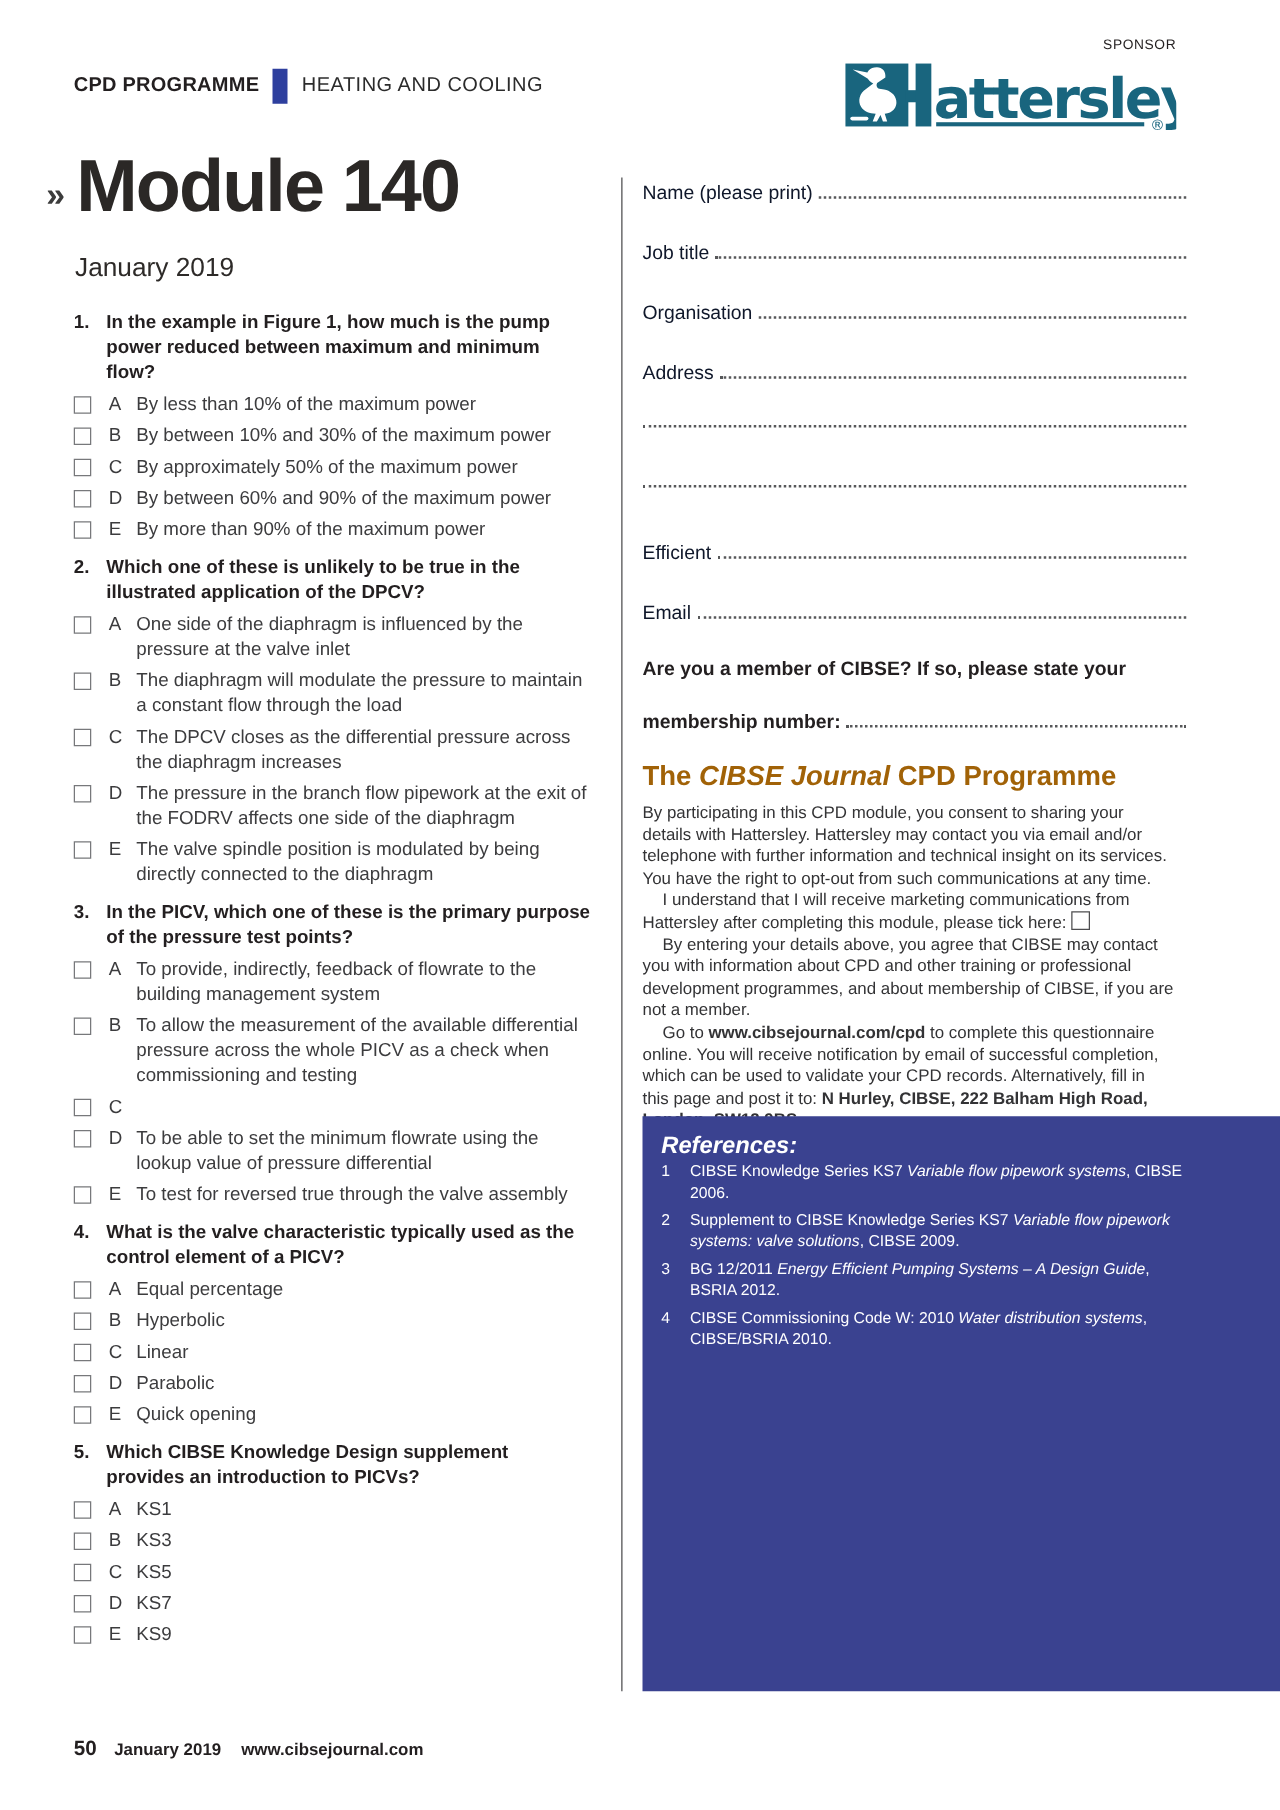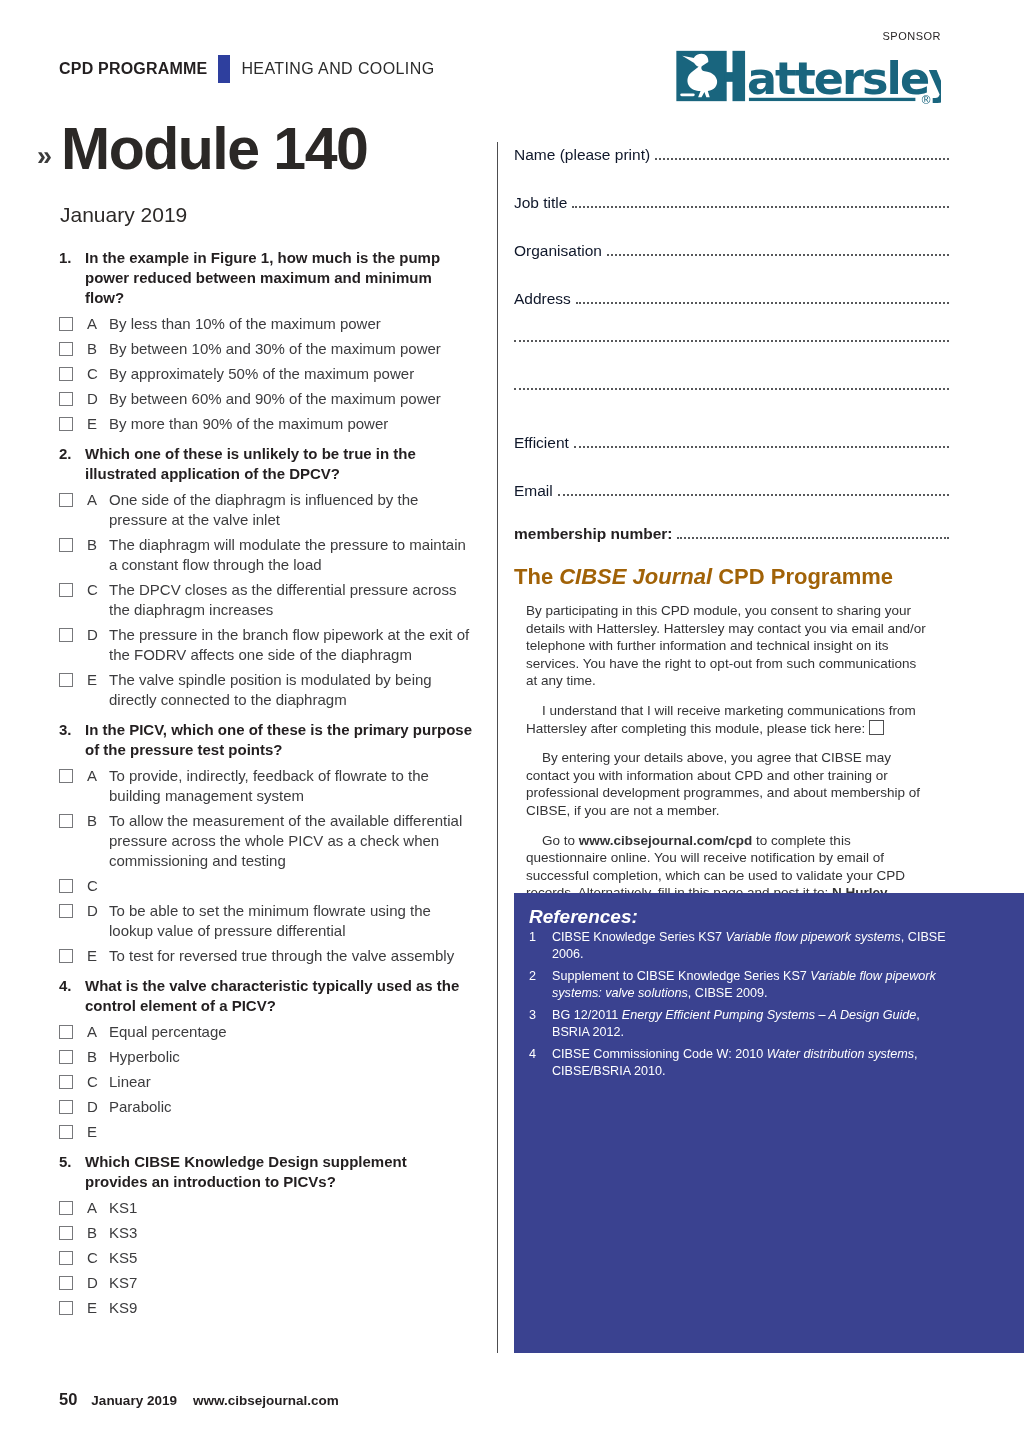--- a/index.html
+++ b/index.html
@@ -36,21 +36,21 @@
   .right-col{position:absolute;left:514px;top:140px;width:510px;}
   .form-area{padding-right:75px;}
   .field-row{display:flex;align-items:baseline;height:20px;margin-top:28px;font-size:15.5px;color:#0f172a;}
   .field-row:first-child{margin-top:6px;}
   .dots{flex:1;border-bottom:2px dotted #57585a;margin-left:5px;height:2px;}
   .member-q{font-weight:700;font-size:15.5px;color:#231f20;margin-top:24px;line-height:20px;}
   .member-row{display:flex;align-items:baseline;height:20px;margin-top:23px;font-size:15.5px;font-weight:700;color:#231f20;}
   
   .cpd{padding-right:85px;}
   .cpd-heading{font-size:22px;font-weight:700;color:#a16207;margin-top:19px;margin-bottom:7px;line-height:26px;}
-  .cpd p{margin:12px;font-size:13.5px;line-height:17.6px;color:#333335;}
+  .cpd p{margin:0;font-size:13.5px;line-height:17.6px;color:#333335;}
   .cpd p.indent{text-indent:16px;}
   .inline-checkbox{display:inline-block;width:13px;height:13px;border:1.6px solid #4d4d4f;background:#fff;
     vertical-align:-2px;margin-left:4px;}
   .bold{font-weight:700;}
   
   .references{position:absolute;left:514px;top:893px;width:510px;height:460px;background:#3a4290;
     box-sizing:border-box;padding:13px 66px 12px 15px;color:#ffffff;}
   .ref-heading{font-weight:700;font-size:19px;margin-bottom:1px;font-style:italic;}
   .ref-item{display:flex;font-size:12.6px;line-height:17px;margin-bottom:5px;}
   .ref-num{flex:none;width:23px;}
@@ -235,20 +235,21 @@
 
   <div class="opt-row">
     <span class="checkbox"></span>
     <span class="opt-letter">D</span>
     <span class="opt-text">Parabolic</span>
   </div>
 
   <div class="opt-row">
     <span class="checkbox"></span>
     <span class="opt-letter">E</span>
+    <span class="opt-text">Quick opening</span>
   </div>
 </div>
   </div>
 
   <div class="question">
     <div class="q-head">
       <span class="q-num">5.</span>
       <span class="q-text">Which CIBSE Knowledge Design supplement provides an introduction to PICVs?</span>
     </div>
     <div>
@@ -324,20 +325,21 @@
     <span class="dots"></span>
   </div>
 
   <div class="field-row">
     <span>Email</span>
     <span class="dots"></span>
   </div>
 </div>
 
     <div class="form-area">
+      <div class="member-q">Are you a member of CIBSE? If so, please state your</div>
       <div class="member-row">
         <span>membership number:</span>
         <span class="dots"></span>
       </div>
     </div>
 
     <div class="cpd">
       <div class="cpd-heading"><span>The </span><i>CIBSE Journal</i><span> CPD Programme</span></div>
       <p>By participating in this CPD module, you consent to sharing your details with Hattersley. Hattersley may contact you via email and/or telephone with further information and technical insight on its services. You have the right to opt-out from such communications at any time.</p>
       <p class="indent"><span>I understand that I will receive marketing communications from Hattersley after completing this module, please tick here:</span><span class="inline-checkbox"></span></p>

